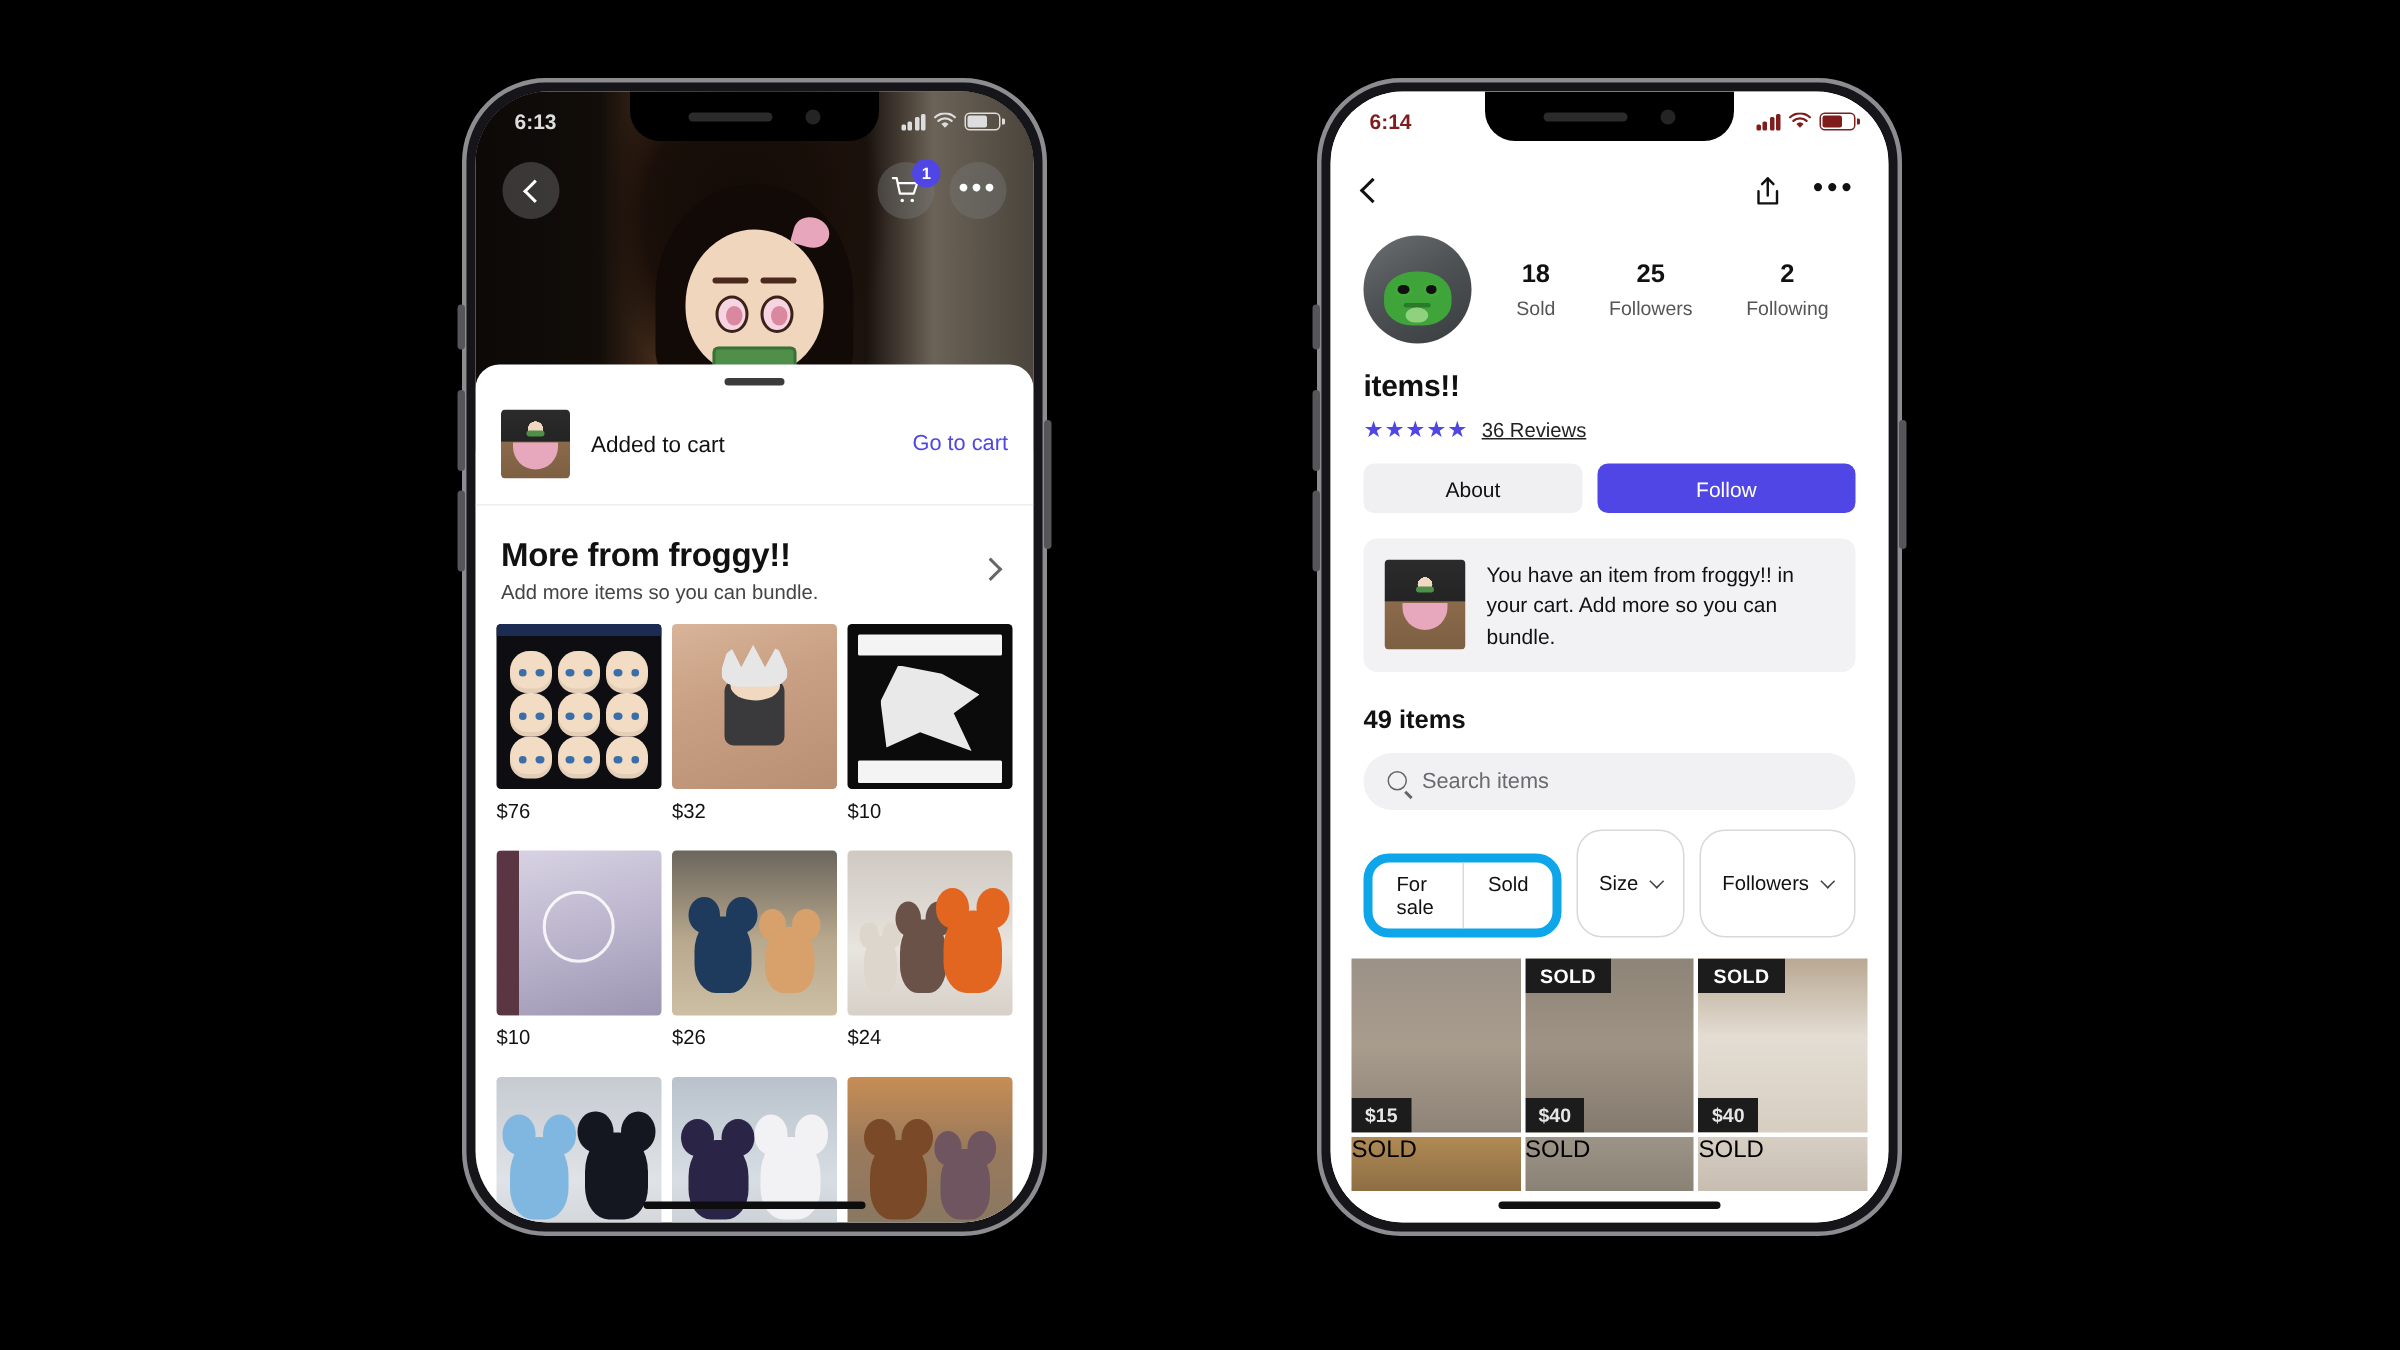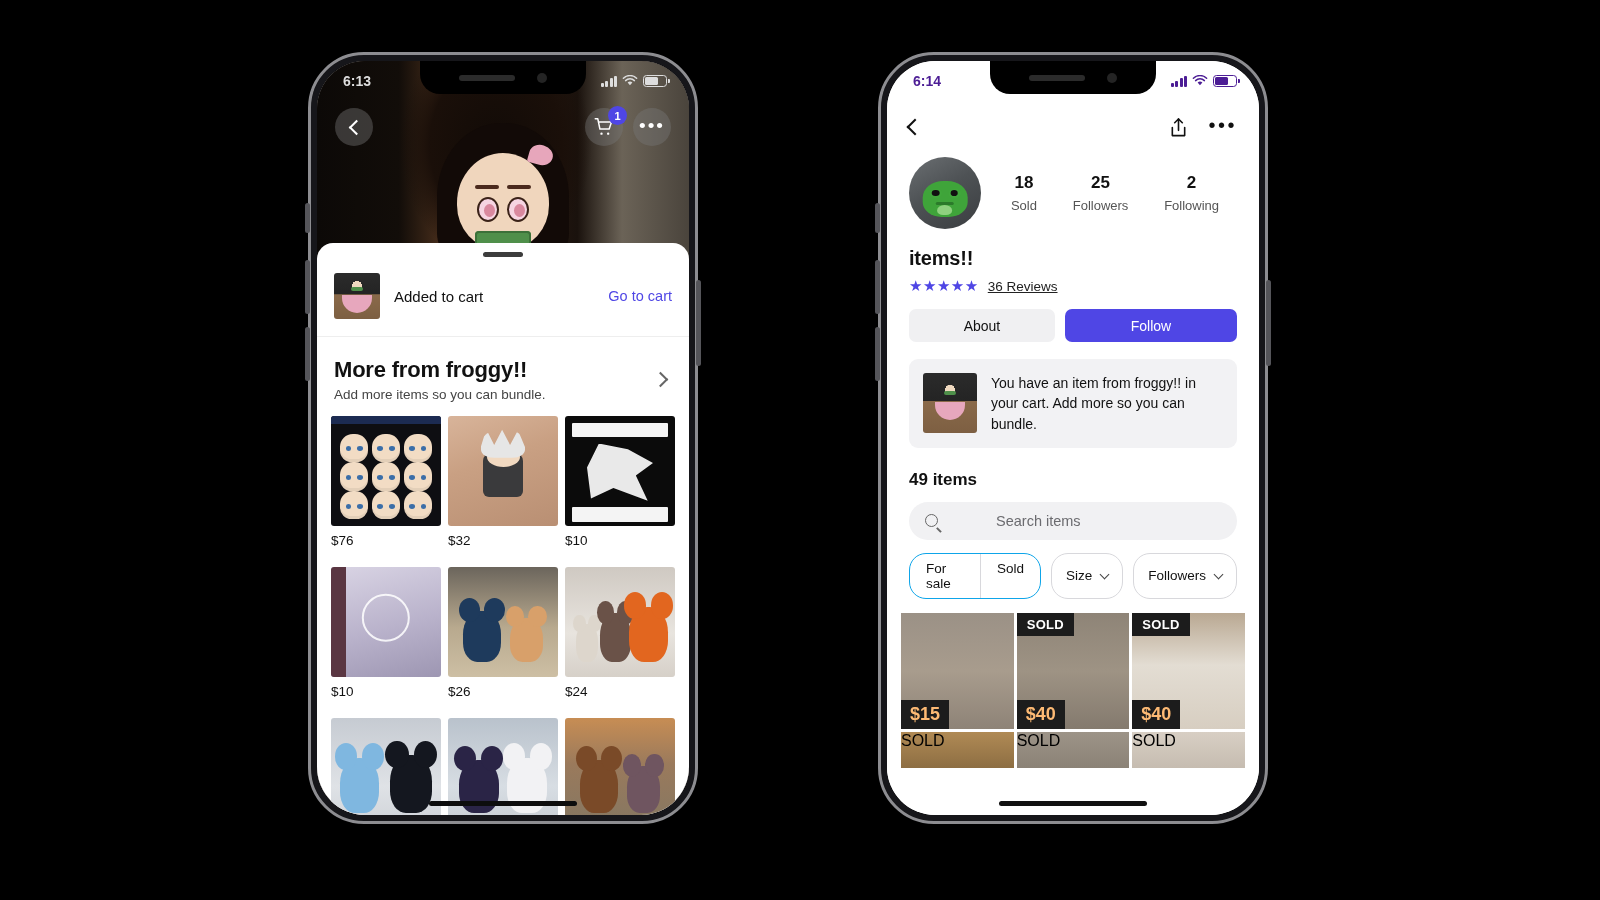--- a/index.html
+++ b/index.html
@@ -322,42 +322,42 @@
   .cart-note .nimg { width:54px;height:60px;border-radius:3px;flex:none; }
   .cart-note p { font-size:14px; line-height:1.45; color:#111; }
 
   .items-count { font-size:17px;font-weight:bold;color:#111;padding:22px 22px 0; }
   .searchbar {
     margin: 12px 22px 0; height:38px; background:#f1f1f3; border-radius:19px;
     display:flex; align-items:center; gap:10px; padding: 0 16px;
   }
   .mag { width:13px;height:13px;border:1.8px solid #666;border-radius:50%;position:relative;flex:none; }
   .mag::after{content:"";position:absolute;right:-5px;bottom:-4px;width:6px;height:1.8px;background:#666;transform:rotate(45deg);}
-  .searchbar span { font-size:14.5px; color:#6b6b6f;margin-left:48px; }
+  .searchbar span { font-size:14.5px; color:#6b6b6f; }
 
   .chips { display:flex; gap:10px; padding: 13px 22px 0; }
-  .seg { display:flex; border:1px solid #0ea5e9; border-radius:17px; overflow:hidden; }
+  .seg { display:flex; border:6px solid #0ea5e9; border-radius:17px; overflow:hidden;margin-top:16px; }
   .seg div { padding: 7px 16px; font-size:13.5px; color:#111; }
   .seg div + div { border-left:1px solid #d8d8dc; }
   .chip {
     display:flex; align-items:center; gap:9px;
     border:1px solid #d8d8dc; border-radius:17px; padding: 7px 14px;
     font-size:13.5px; color:#111;
   }
   .chev-sm { width:7px;height:7px;border-right:1.6px solid #444;border-bottom:1.6px solid #444;transform:rotate(45deg);margin-top:-3px; }
 
   .pgrid { display:grid; grid-template-columns:repeat(3,1fr); gap:3px; padding: 14px 14px 0; }
   .pcell { position:relative; aspect-ratio: 1/1.03; overflow:hidden; }
   .pcell .sold {
     position:absolute; top:0; left:0; background:#1c1c1c; color:#fff;
     font-size:13px; font-weight:bold; padding:4px 10px; letter-spacing:.3px;
   }
   .pcell .ppx {
-    position:absolute; bottom:0; left:0; background:#1c1c1c; color:#fdba74;
-    font-size:18px; font-weight:bold; padding:4px 9px;
+    position:absolute; bottom:0; left:0; background:#1c1c1c; color:#e5e5e5;
+    font-size:13px; font-weight:bold; padding:4px 9px;
   }
   .pcell2 { position:relative; height:36px; overflow:hidden; }
 </style>
 </head>
 <body>
 
 <div class="phone" id="phone-left">
   <div class="side-btn btn-mute"></div>
   <div class="side-btn btn-volup"></div>
   <div class="side-btn btn-voldn"></div>
@@ -535,21 +535,21 @@
 
 <div class="phone" id="phone-right">
   <div class="side-btn btn-mute"></div>
   <div class="side-btn btn-volup"></div>
   <div class="side-btn btn-voldn"></div>
   <div class="side-btn btn-power"></div>
 
   <div class="screen">
     <div class="rscreen">
 
-      <div class="statusbar" style="color:#4c1d95;">
+      <div class="statusbar" style="color:#7f1d1d;">
         <div>6:14</div>
         <div class="status-right">
           <div class="bars">
               <i></i>
               <i></i>
               <i></i>
               <i></i>
             </div>
           <svg width="16" height="12" viewBox="0 0 16 12">
             <path d="M8 10.2 L5.6 7.6 a3.6 3.6 0 0 1 4.8 0 Z" fill="currentColor"></path>

